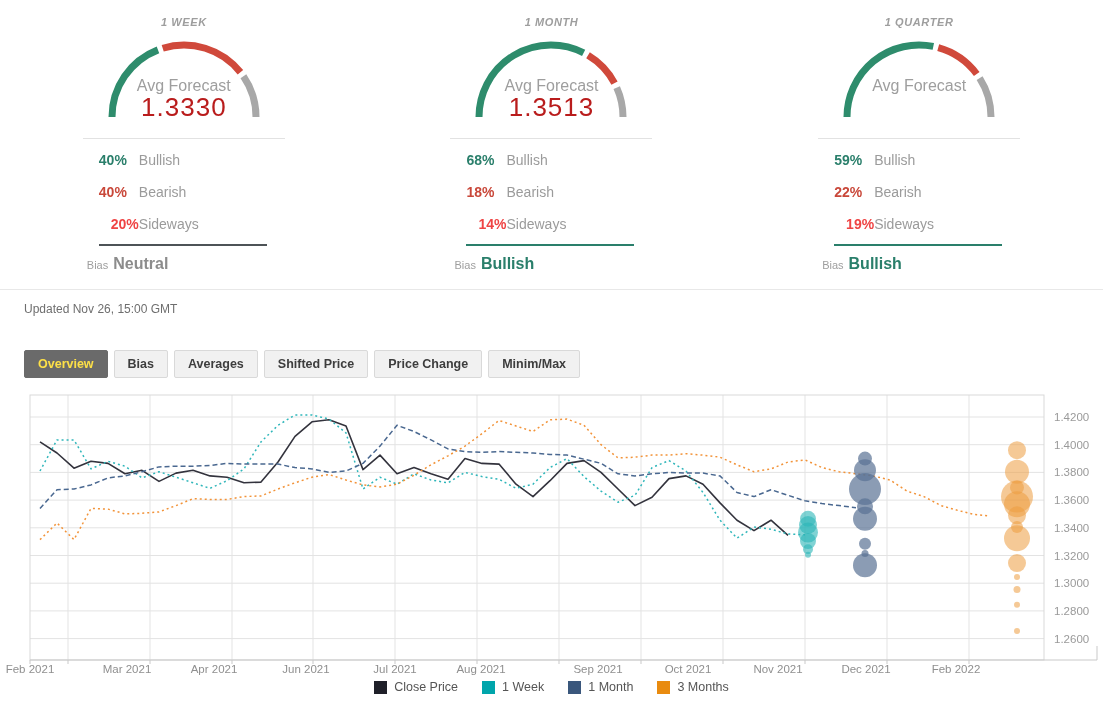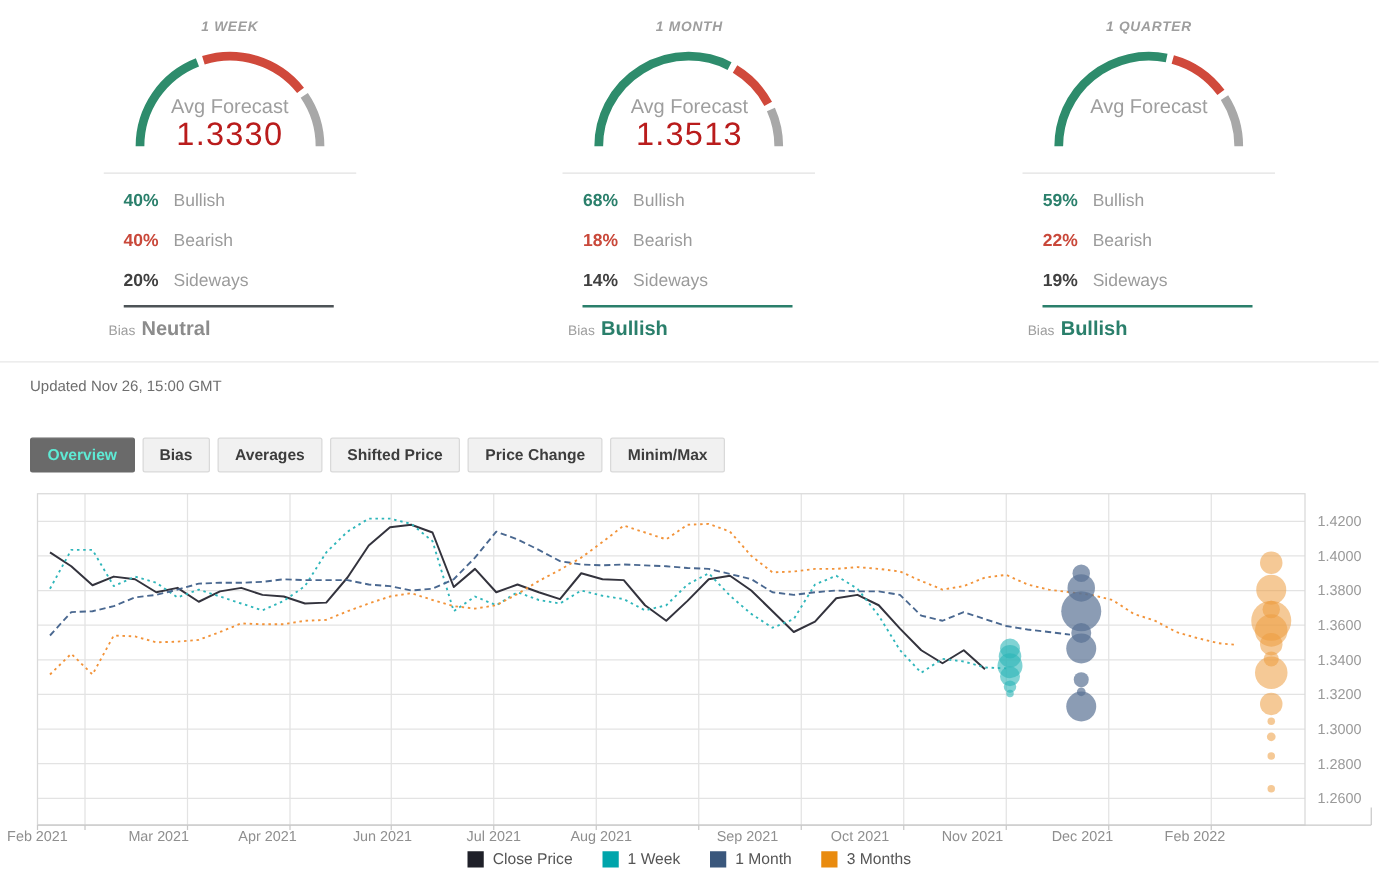--- a/index.html
+++ b/index.html
@@ -11,35 +11,35 @@
   .gauge-wrap svg{position:absolute;left:0;top:0;}
   .avg-label{position:absolute;top:42px;width:100%;text-align:center;color:#9e9e9e;font-size:16px;}
   .avg-value{position:absolute;top:57px;width:100%;text-align:center;color:#b91c1c;font-size:26px;letter-spacing:1px;}
   .panel-body{width:202px;margin-top:15px;}
   .top-divider{border-top:1px solid #e2e2e2;margin-bottom:5px;}
   .stat-row{display:flex;padding:8px 0 8px 16px;font-size:14px;}
   .stat-pct{font-weight:bold;width:40px;}
   .stat-label{color:#9b9b9b;}
   .pct-bullish{color:#2a7f6b;}
   .pct-bearish{color:#c9483a;}
-  .pct-sideways{color:#404040;}
+  .pct-sideways{color:#ef4444;text-align:right;}
   .bias-divider{height:2px;margin:4px 0 9px 16px;width:168px;}
   .bias-neutral-divider{background:#4d5357;}
   .bias-bullish-divider{background:#2a7f6b;}
   .bias-row{padding-left:4px;display:flex;align-items:baseline;gap:5px;}
   .bias-word{font-size:11px;color:#9e9e9e;}
   .bias-value{font-size:16px;font-weight:bold;}
   .bias-neutral{color:#8c8c8c;}
   .bias-bullish{color:#2a7f6b;}
   .section-divider{border:none;border-top:1px solid #e8e8e8;margin:16px 0 0 0;}
   .updated{margin:12px 0 0 24px;font-size:12px;color:#6e6e6e;}
   .tabs{display:flex;gap:6px;margin:34px 0 0 24px;}
   .tab{font-size:12.5px;font-weight:bold;padding:6px 13px;border-radius:2px;background:#f1f1f1;
        border:1px solid #d9d9d9;color:#3d3d3d;cursor:pointer;}
-  .tab.active{background:#6a6a6a;border-color:#6a6a6a;color:#5eead4;}
+  .tab.active{background:#6a6a6a;border-color:#6a6a6a;color:#fde047;}
   .chart-wrap{margin-top:10px;}
   #chart-svg{display:block;}
   .legend{display:flex;justify-content:center;gap:24px;font-size:12.5px;color:#555;align-items:center;margin-top:0px;}
   .legend-item{display:flex;align-items:center;gap:7px;cursor:pointer;}
   .swatch{width:13px;height:13px;display:inline-block;}
 </style>
 </head>
 <body>
 
 <div class="panels" id="panels">

